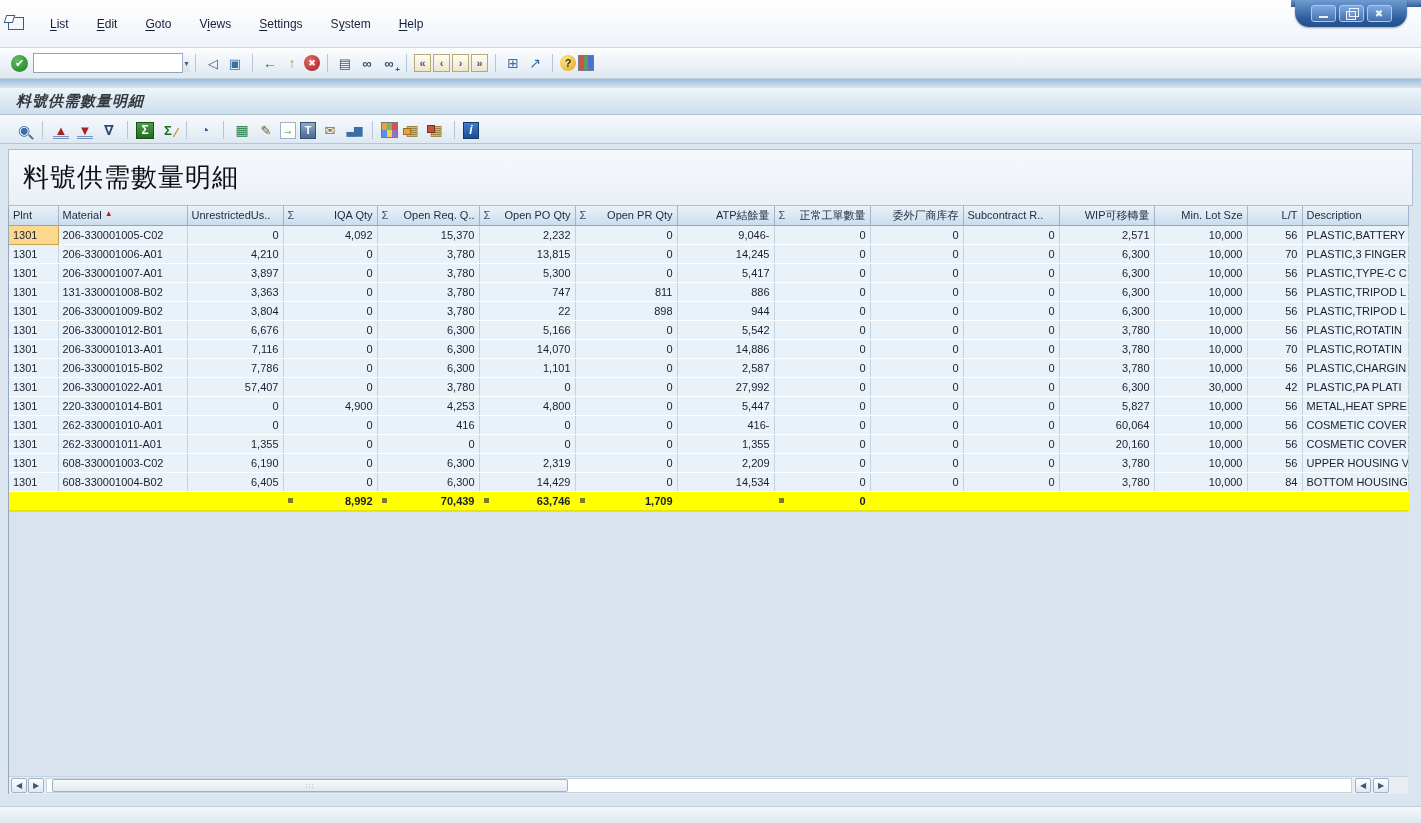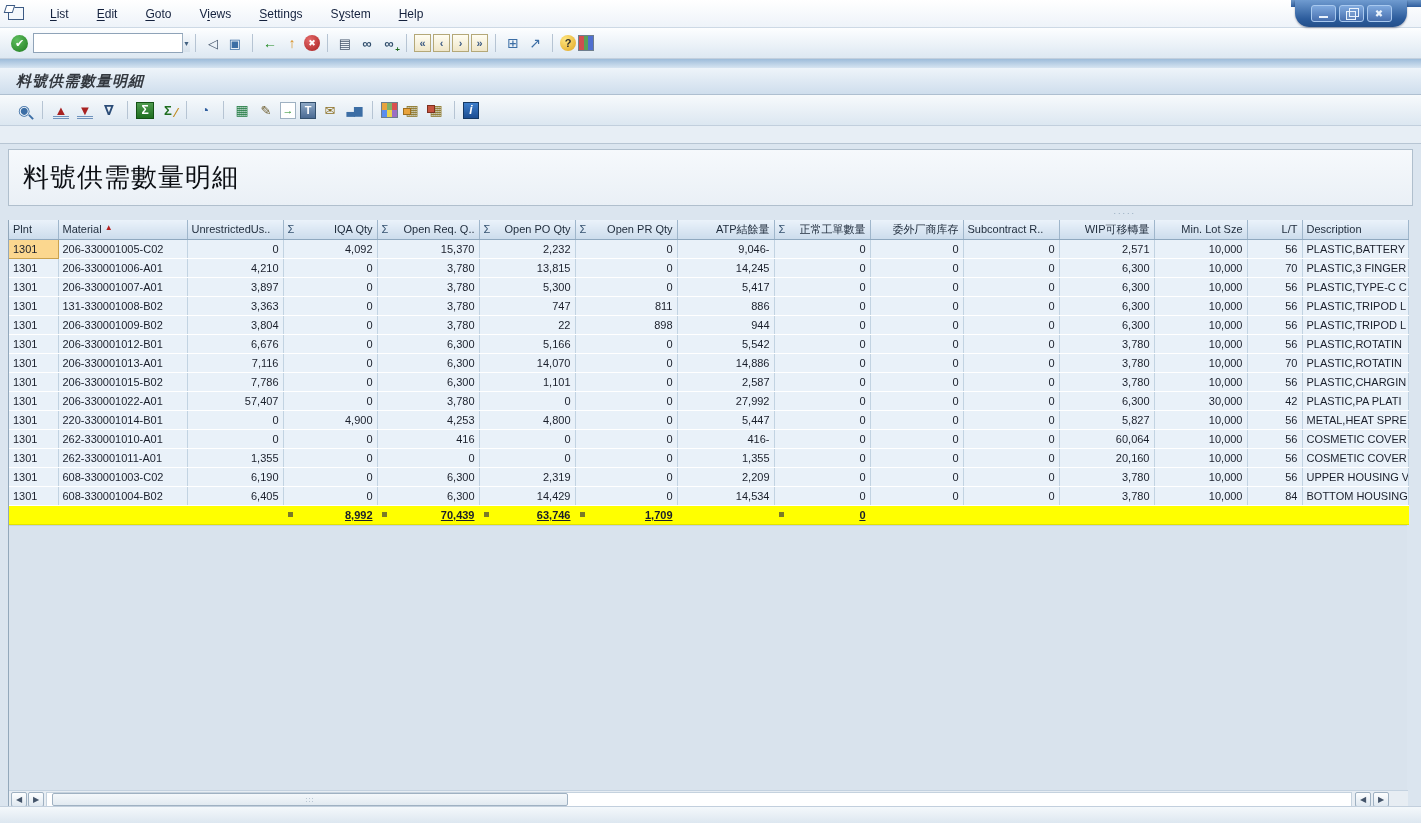--- a/index.html
+++ b/index.html
@@ -15,21 +15,21 @@
     background:linear-gradient(#6f9bd0,#2c5c9c 70%,#234f8a);
     border-radius:0 0 14px 14px; box-shadow:0 1px 2px rgba(0,0,30,.35);
     display:flex; align-items:center; justify-content:center; gap:3px; }
   .wbtn { width:25px; height:17px; border:1px solid #a9c9ef; border-radius:3px;
     background:linear-gradient(#7fa9de,#476fae); color:#eaf2fc; font-size:10px;
     display:flex; align-items:center; justify-content:center; position:relative; cursor:default; }
   .wbtn.min::after { content:""; position:absolute; bottom:3px; left:7px; width:9px; height:2px; background:#eaf2fc; }
   .wbtn.restore::before { content:""; position:absolute; width:8px; height:7px; border:1px solid #eaf2fc; left:6px; top:5px; background:rgba(255,255,255,.12); }
   .wbtn.restore::after  { content:""; position:absolute; width:8px; height:7px; border:1px solid #eaf2fc; left:9px; top:2px; }
   
-  .menubar { height:28px; background:linear-gradient(#ffffff,#eef3f9);
+  .menubar { height:48px; background:linear-gradient(#ffffff,#eef3f9);
     display:flex; align-items:center; padding-left:8px; border-bottom:1px solid #cdd9e5; }
   .sysmenu-icon { width:16px; height:13px; border:1px solid #3c5a84; position:relative; margin-right:14px; background:#f4f8fc; }
   .sysmenu-icon::before { content:""; position:absolute; left:-4px; top:-3px; width:7px; height:6px; background:#fff; border:1px solid #3c5a84; transform:skewX(-18deg); }
   .menu-items { display:flex; gap:4px; }
   .menu-item { padding:3px 12px; color:#14213d; cursor:default; }
   .menu-item u { text-underline-offset:2px; }
   
   .stdbar { height:31px; background:linear-gradient(#fdfeff,#dde8f2);
     display:flex; align-items:center; padding-left:10px; border-bottom:1px solid #c2cfdd; }
   .tsep { width:1px; height:18px; background:#b6c4d3; margin:0 6px; display:inline-block; }
@@ -85,34 +85,34 @@
   .ai-layout2::after { content:""; position:absolute; left:1px; top:4px; width:6px; height:6px; background:#c4533f; border:1px solid #7e2f1f; }
   .ai-info { color:#fff; background:linear-gradient(#3d7ecb,#1d4e92); width:16px; height:17px; border:1px solid #143863; font-weight:bold; font-style:italic; font-size:12px; }
   
   .workarea { position:absolute; top:143px; left:0; right:0; bottom:17px;
     background:#dbe5ef; border-top:1px solid #b7c5d3; padding:5px 8px 0 8px; }
   .report-title-box { height:57px; background:linear-gradient(#f6f9fc,#eaf0f6);
     border:1px solid #b0bfcd; display:flex; align-items:center; padding-left:14px; }
   .report-title-box span { font-size:26px; color:#0b0e13; letter-spacing:1px; }
   .grip-dots { position:absolute; top:62px; right:285px; color:#94a9bd; font-size:9px; letter-spacing:2px; }
   
-  .grid-wrap { margin-top:14px; width:1399px; border-left:1px solid #93a8bb; }
+  .grid-wrap { margin-top:0; width:1399px; border-left:1px solid #93a8bb; }
   table.alv { border-collapse:collapse; table-layout:fixed; width:1399px; font-size:11px; }
   .alv th { height:19px; font-weight:normal; padding:0 4px; color:#1d2a3a;
     background:linear-gradient(#eaf2fa,#ccdcec); border-right:1px solid #9fb6cb; border-bottom:1px solid #8fa8bf; overflow:hidden; white-space:nowrap; }
   .th-in { display:flex; align-items:center; width:100%; }
   .sg { color:#33506e; margin-right:4px; font-size:11px; }
   .th-lab { overflow:hidden; white-space:nowrap; }
   .th-r .th-lab { margin-left:auto; }
   .sort-asc { color:#b42020; font-size:8px; margin-left:3px; align-self:flex-start; }
   .alv td { height:19px; padding:0 4px; background:#e9f1f9;
     border-right:1px solid #c2d3e2; border-bottom:1px solid #ffffff; overflow:hidden; white-space:nowrap; }
   .alv td.num { text-align:right; }
   .alv td.lead { background:#fbd78f; border-right:1px solid #caa24e; border-bottom:1px solid #caa24e; }
-  .alv tr.totals td { background:#ffff00; border-right:1px solid #ffff00; border-bottom:1px solid #e3e300; font-weight:bold;text-decoration:underline; }
+  .alv tr.totals td { background:#ffff00; border-right:1px solid #ffff00; border-bottom:1px solid #e3e300; font-weight:bold; }
   .tot-in { display:flex; align-items:center; }
   .tot-in .val { margin-left:auto; }
   .sumsq { width:5px; height:5px; background:#7a7a28; display:inline-block; }
   .grid-empty { height:265px; background:#d9e3ed; border-top:1px solid #c4d2e0; }
   
   .hscroll { position:relative; height:18px; width:1399px; background:#e7edf3; border-top:1px solid #c4d2e0; }
   .hbtn { position:absolute; top:1px; width:16px; height:15px; background:linear-gradient(#fdfeff,#dfe8f0);
     border:1px solid #9fb1c2; border-radius:2px; color:#44546a; font-size:8px;
     display:flex; align-items:center; justify-content:center; cursor:default; }
   .hs-track { position:absolute; left:37px; right:56px; top:1px; bottom:1px; background:#fff; border:1px solid #c5d2de; }

